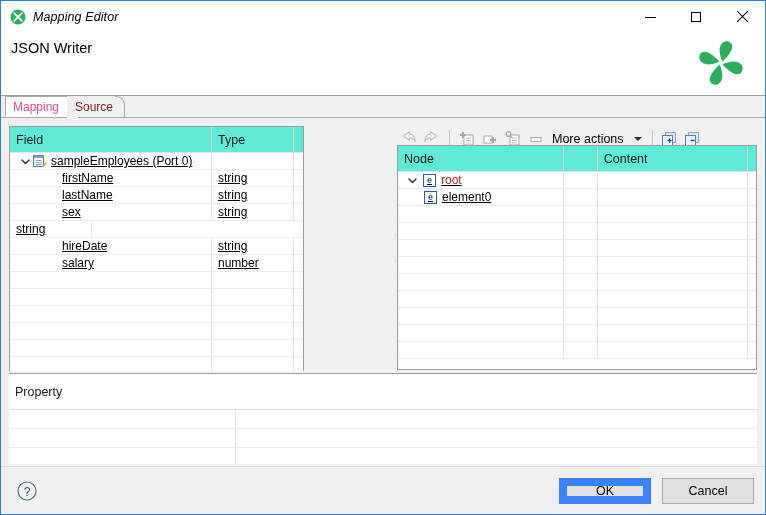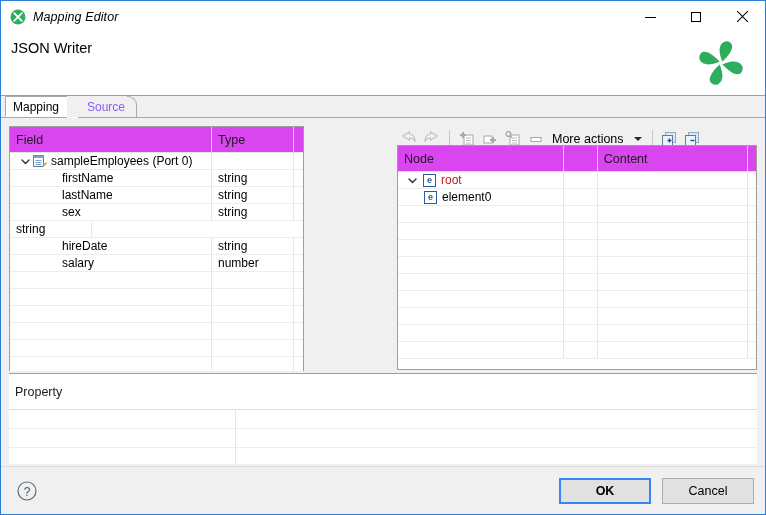--- a/index.html
+++ b/index.html
@@ -54,66 +54,66 @@
     position:absolute;right:18px;top:4px;width:52px;height:52px;
   }
 
   
   .tabstrip{
     flex:0 0 auto;height:21px;position:relative;background:#f0f0f0;
     border-bottom:1px solid #a9a9a9;
   }
   .tab{
     position:absolute;top:0;height:21px;box-sizing:border-box;
-    display:flex;align-items:center;font-size:12px;color:#000000;
+    display:flex;align-items:center;font-size:12px;color:#ec4899;
   }
   .tab .tab-label{position:relative;z-index:2;}
   .tab.active{
     left:4px;padding:0 10px 0 7px;background:#ffffff;
     border-left:1px solid #a9a9a9;border-top:1px solid #a9a9a9;
     border-bottom:1px solid #ffffff;
   }
   .tab.active:after{
     content:"";position:absolute;right:-10px;top:0;width:11px;height:21px;
     background:#ffffff;border-top:1px solid #a9a9a9;
     border-bottom:1px solid #ffffff;
     border-right:1px solid #a9a9a9;
     border-radius:0 10px 0 0;
     transform:skewX(0deg);
   }
   .tab.inactive{
-    left:66px;padding:0 12px 0 20px;background:#f0f0f0;color:#8b5cf6;
+    left:66px;padding:0 12px 0 8px;background:#f0f0f0;color:#7f1d1d;
   }
   .tab.inactive:after{
     content:"";position:absolute;right:0px;top:0;width:9px;height:21px;
     border-right:1px solid #a9a9a9;border-top:1px solid #a9a9a9;
     border-radius:0 9px 0 0;
   }
 
   
   .mainarea{
     flex:1 1 auto;position:relative;background:#f0f0f0;overflow:hidden;
   }
 
   
   .tbl{
     background:#ffffff;border:1px solid #9e9e9e;box-sizing:border-box;
     position:absolute;overflow:hidden;
   }
   .tbl-head{
-    display:flex;height:26px;background:#d946ef;box-sizing:border-box;
+    display:flex;height:26px;background:#5eead4;box-sizing:border-box;
     border-bottom:1px solid #e3e3e3;
   }
   .th{
     box-sizing:border-box;display:flex;align-items:center;
     padding-left:6px;font-size:12.5px;color:#1a1a1a;
     border-right:1px solid #d6d6d6;height:100%;
   }
   .th:last-child{border-right:none;}
-  .row{display:flex;height:17px;box-sizing:border-box;border-bottom:1px solid #ededed;}
+  .row{display:flex;height:17px;box-sizing:border-box;border-bottom:1px solid #ededed;text-decoration:underline;}
   .td{
     box-sizing:border-box;height:100%;display:flex;align-items:center;
     border-right:1px solid #e6e6e6;font-size:12px;color:#000;
     padding-left:6px;white-space:nowrap;overflow:hidden;
   }
   .td:last-child{border-right:none;}
 
   
   #field-table{left:8px;top:8px;width:295px;height:250px;}
   .fcol1{width:202px;}
@@ -179,21 +179,21 @@
     width:22px;height:22px;margin-left:15px;flex:0 0 auto;
   }
   .spacer{flex:1 1 auto;}
   .dlg-btn{
     width:92px;height:26px;box-sizing:border-box;
     background:#e1e1e1;border:1px solid #adadad;
     font-size:12.5px;color:#000;font-family:"Liberation Sans",sans-serif;
     display:flex;align-items:center;justify-content:center;
     margin-right:11px;
   }
-  .dlg-btn.default{border:2px solid #3b82f6;font-weight:bold;}
+  .dlg-btn.default{border:8px solid #3b82f6;}
 </style>
 </head>
 <body>
 
 <div class="window">
 
   <div class="titlebar">
     <span class="titlebar-icon">
       <svg viewBox="0 0 16 16" width="16" height="16">
         <circle cx="8" cy="8" r="7.5" fill="#2fad5f"></circle>

